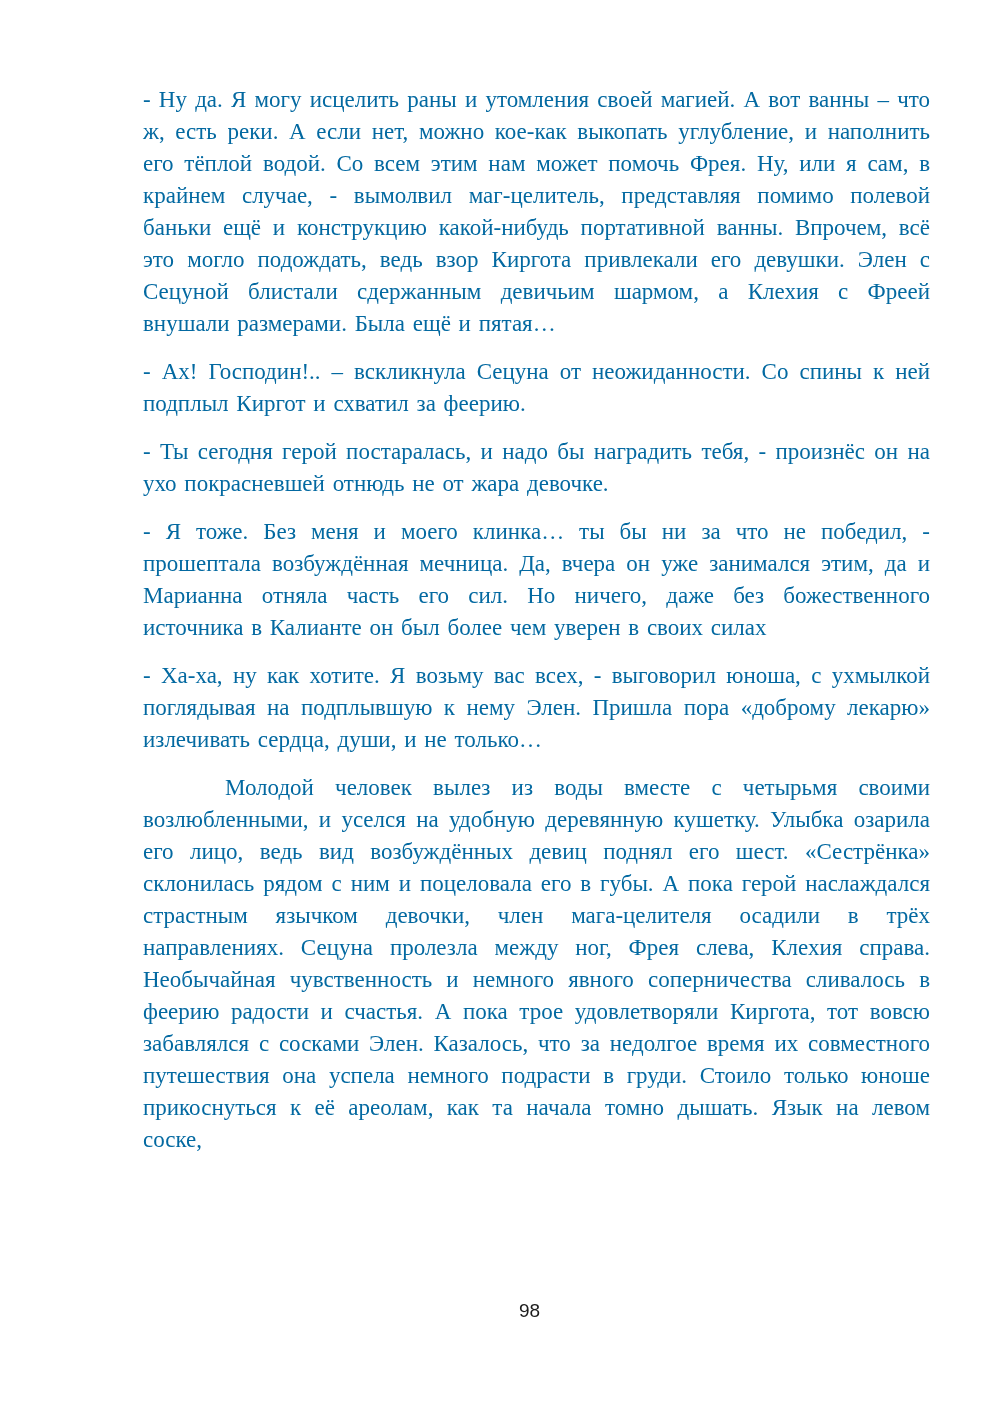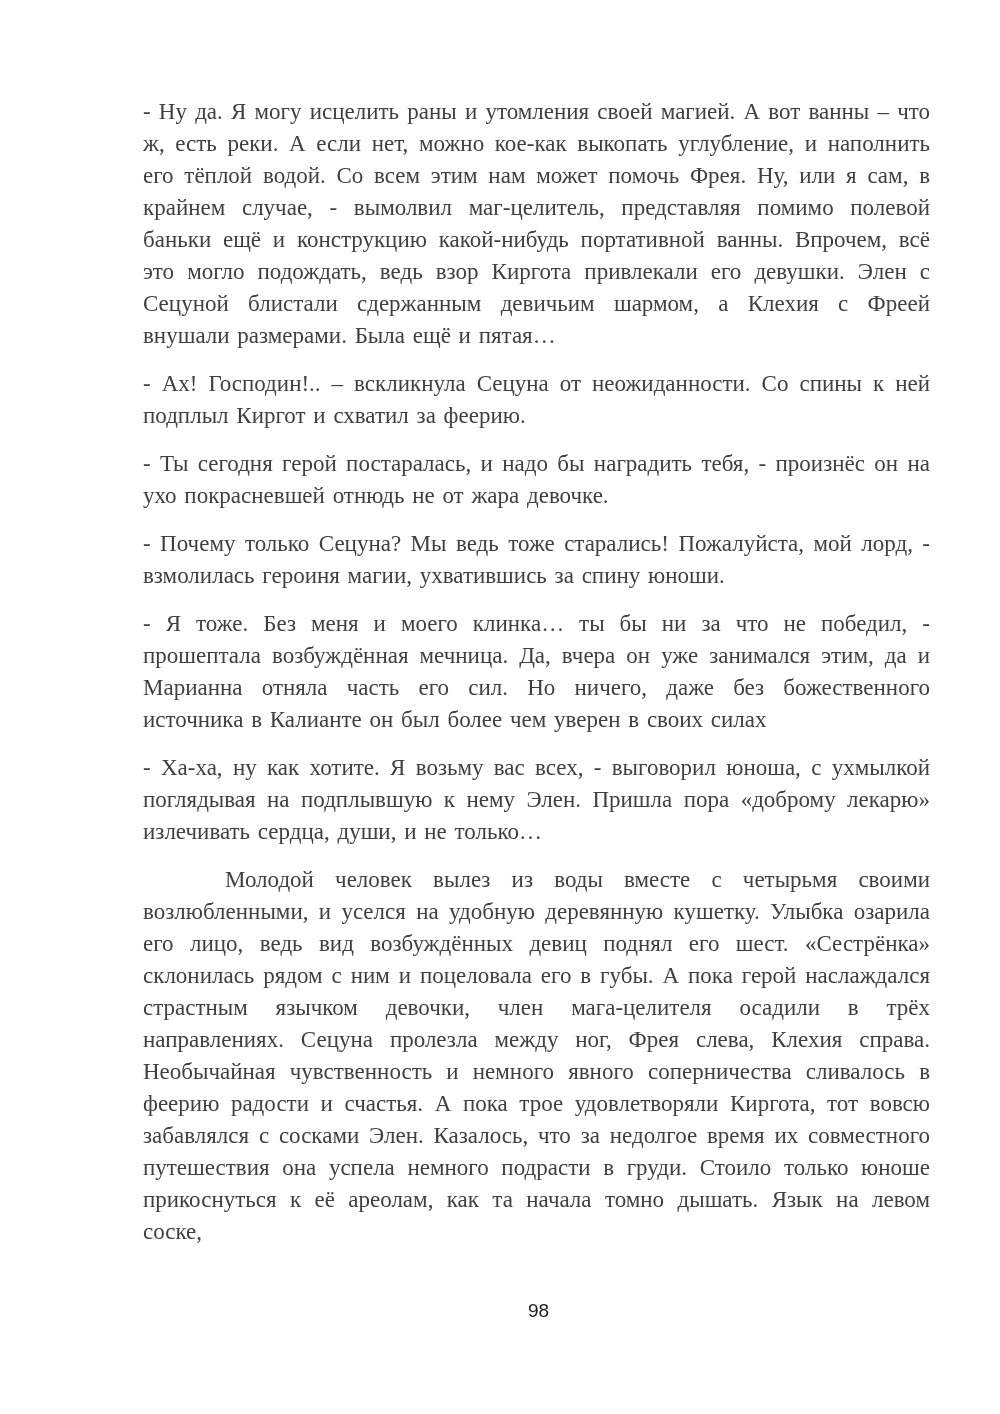--- a/index.html
+++ b/index.html
@@ -17,46 +17,45 @@
   .text-block {
     position: absolute;
     left: 143px;
     top: 84px;
     width: 787px;
   }
   .text-block p {
     font-family: "Liberation Serif", "DejaVu Serif", serif;
     font-size: 23px;
     line-height: 32px;
-    color: #404040;
+    color: #0369a1;
     text-align: justify;
-    margin: 12px 0 16px 0;
+    margin: 0 0 16px 0;
     word-spacing: 2px;
   }
   .text-block p.indent {
     text-indent: 82px;
   }
   .page-number {
     position: absolute;
-    left: 145px;
+    left: 136px;
     top: 1300px;
     width: 787px;
     text-align: center;
     font-family: "Liberation Sans", "DejaVu Sans", sans-serif;
     font-size: 19px;
     color: #1c1c1c;
   }
 </style>
 </head>
 <body>
 
 <div class="page">
   <div class="text-block">
     <p>- Ну да. Я могу исцелить раны и утомления своей магией. А вот ванны – что ж, есть реки. А если нет, можно кое-как выкопать углубление, и наполнить его тёплой водой. Со всем этим нам может помочь Фрея. Ну, или я сам, в крайнем случае, - вымолвил маг-целитель, представляя помимо полевой баньки ещё и конструкцию какой-нибудь портативной ванны. Впрочем, всё это могло подождать, ведь взор Киргота привлекали его девушки. Элен с Сецуной блистали сдержанным девичьим шармом, а Клехия с Фреей внушали размерами. Была ещё и пятая…</p>
     <p>- Ах! Господин!.. – вскликнула Сецуна от неожиданности. Со спины к ней подплыл Киргот и схватил за феерию.</p>
     <p>- Ты сегодня герой постаралась, и надо бы наградить тебя, - произнёс он на ухо покрасневшей отнюдь не от жара девочке.</p>
-    <p>- Почему только Сецуна? Мы ведь тоже старались! Пожалуйста, мой лорд, - взмолилась героиня магии, ухватившись за спину юноши.</p>
     <p>- Я тоже. Без меня и моего клинка… ты бы ни за что не победил, - прошептала возбуждённая мечница. Да, вчера он уже занимался этим, да и Марианна отняла часть его сил. Но ничего, даже без божественного источника в Калианте он был более чем уверен в своих силах</p>
     <p>- Ха-ха, ну как хотите. Я возьму вас всех, - выговорил юноша, с ухмылкой поглядывая на подплывшую к нему Элен. Пришла пора «доброму лекарю» излечивать сердца, души, и не только…</p>
     <p class="indent">Молодой человек вылез из воды вместе с четырьмя своими возлюбленными, и уселся на удобную деревянную кушетку. Улыбка озарила его лицо, ведь вид возбуждённых девиц поднял его шест. «Сестрёнка» склонилась рядом с ним и поцеловала его в губы. А пока герой наслаждался страстным язычком девочки, член мага-целителя осадили в трёх направлениях. Сецуна пролезла между ног, Фрея слева, Клехия справа. Необычайная чувственность и немного явного соперничества сливалось в феерию радости и счастья. А пока трое удовлетворяли Киргота, тот вовсю забавлялся с сосками Элен. Казалось, что за недолгое время их совместного путешествия она успела немного подрасти в груди. Стоило только юноше прикоснуться к её ареолам, как та начала томно дышать. Язык на левом соске,</p>
   </div>
   <div class="page-number">98</div>
 </div>
 
 </body></html>

